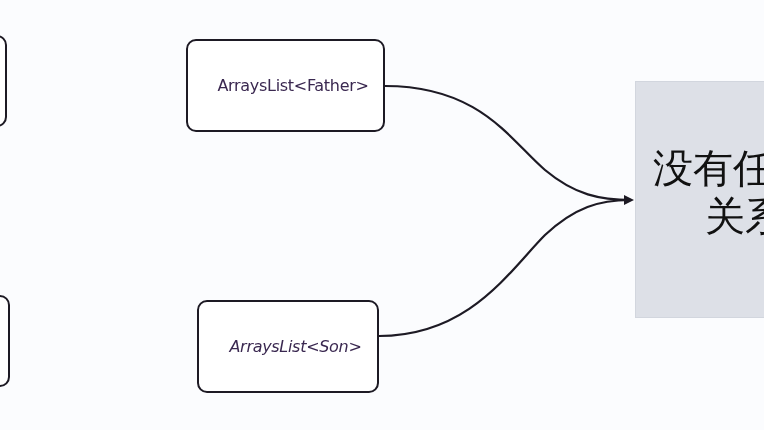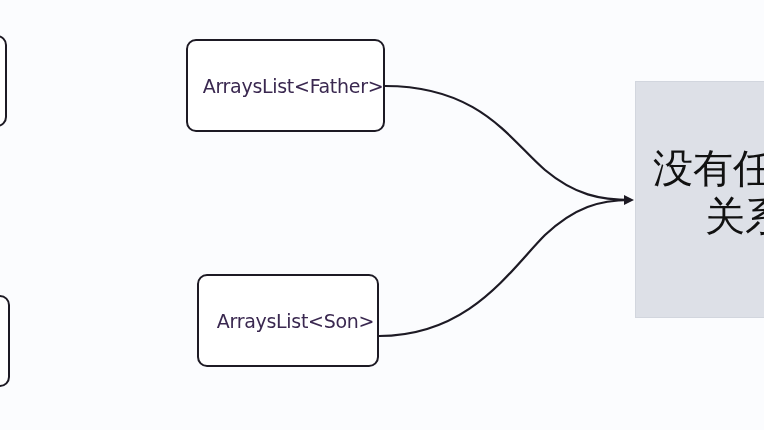--- a/index.html
+++ b/index.html
@@ -1,34 +1,34 @@
 <!DOCTYPE html>
 <html><head>
   <meta charset="utf-8">
   <style>
     html, body { margin: 0; padding: 0; }
     body { width: 764px; height: 430px; background: #fbfcfe; position: relative; overflow: hidden; font-family: "DejaVu Sans", sans-serif; }
     .node { position: absolute; box-sizing: border-box; border: 2.5px solid #1d1a24; border-radius: 10px; background: #ffffff; display: flex; align-items: center; justify-content: center; }
-    .node-label { font-family: "DejaVu Sans", sans-serif; font-size: 19px; color: #3a2850; letter-spacing: -0.3px; white-space: nowrap; margin-left: 15px; }
+    .node-label { font-family: "DejaVu Sans", sans-serif; font-size: 16px; color: #3a2850; letter-spacing: -0.3px; white-space: nowrap; margin-left: 15px; }
     .target { position: absolute; left: 635px; top: 81px; width: 160px; height: 237px; background: #dde0e7; border: 1px solid #d2d6de; box-sizing: border-box; }
     .target-text { position: absolute; left: 0; top: 62px; width: 240px; text-align: left; padding-left: 17px; font-family: "DejaVu Sans", sans-serif; font-size: 40px; line-height: 48px; color: #111111; }
     .target-line2 { padding-left: 52px; }
     svg.edges { position: absolute; left: 0; top: 0; }
   </style>
 </head>
 <body>
 
 <div class="node" style="left:-120px; top:35px; width:127px; height:92px;"></div>
 <div class="node" style="left:-120px; top:295px; width:130px; height:92px;"></div>
 
 <div class="node" style="left:186px; top:39px; width:199px; height:93px;">
   <span class="node-label">ArraysList&lt;Father&gt;</span>
 </div>
 
-<div class="node" style="left:197px; top:274px; width:182px; height:93px;">
+<div class="node" style="left:197px; top:300px; width:182px; height:93px;font-style:italic;">
   <span class="node-label">ArraysList&lt;Son&gt;</span>
 </div>
 
 <svg class="edges" width="764" height="430">
   <defs>
     <marker id="arrow" markerWidth="10" markerHeight="10" refX="8" refY="5" orient="auto" markerUnits="userSpaceOnUse">
       <path d="M0,0 L10,5 L0,10 Z" fill="#1d1a24"></path>
     </marker>
   </defs>
   <path d="M385,86 C480,86 510,140 545,170 C575,195 600,200 632,200" fill="none" stroke="#1d1a24" stroke-width="2.2" marker-end="url(#arrow)"></path>

